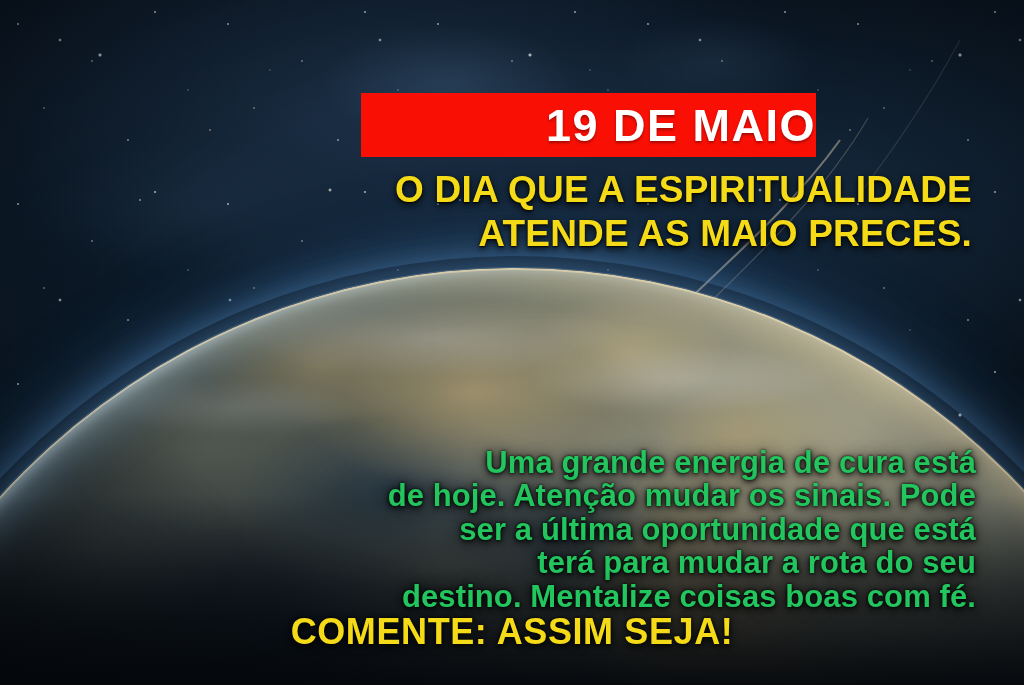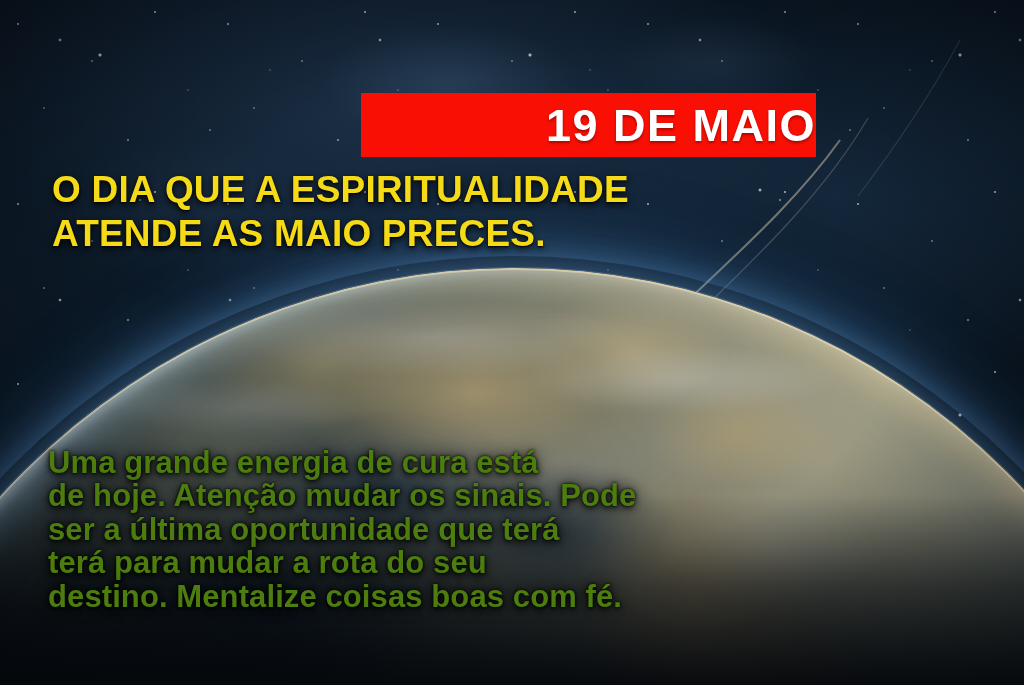--- a/index.html
+++ b/index.html
@@ -200,37 +200,37 @@
     letter-spacing: 1.5px;
     line-height: 1;
     white-space: nowrap;
     text-shadow: 0 2px 3px rgba(0,0,0,0.35);
   }
 
   .headline {
     position: absolute;
     left: 0; right: 0;
     top: 168px;
-    text-align: left;
+    text-align: right;
     color: #F4DA17;
     font-size: 37px;
     font-weight: bold;
     line-height: 1.18;
     letter-spacing: 0.2px;
     text-shadow: 0 3px 7px rgba(0,0,0,0.85), 0 1px 2px rgba(0,0,0,0.95);
     padding: 0 52px;
   }
   .headline-line { display:block; white-space: nowrap; }
 
   .body-copy {
     position: absolute;
     left: 0; right: 0;
     top: 446px;
-    text-align: left;
-    color: #4d7c0f;
+    text-align: right;
+    color: #22c55e;
     font-size: 31px;
     font-weight: bold;
     line-height: 1.08;
     letter-spacing: 0.1px;
     padding: 0 48px;
     text-shadow:
       0 2px 6px rgba(0,0,0,0.95),
       0 0 16px rgba(0,0,0,0.80),
       0 0 3px rgba(0,0,0,0.9);
   }
@@ -299,20 +299,21 @@
     </div>
 
     <div class="headline">
       <span class="headline-line">O DIA QUE A ESPIRITUALIDADE</span>
       <span class="headline-line">ATENDE AS MAIO PRECES.</span>
     </div>
 
     <div class="body-copy">
       <span class="body-line">Uma grande energia de cura está</span>
       <span class="body-line">de hoje. Atenção mudar os sinais. Pode</span>
-      <span class="body-line">ser a última oportunidade que terá</span>
+      <span class="body-line">ser a última oportunidade que está</span>
       <span class="body-line">terá para mudar a rota do seu</span>
       <span class="body-line">destino. Mentalize coisas boas com fé.</span>
     </div>
 
+    <div class="cta">COMENTE: ASSIM SEJA!</div>
 
   </div>
 </div>
 
 </body></html>

